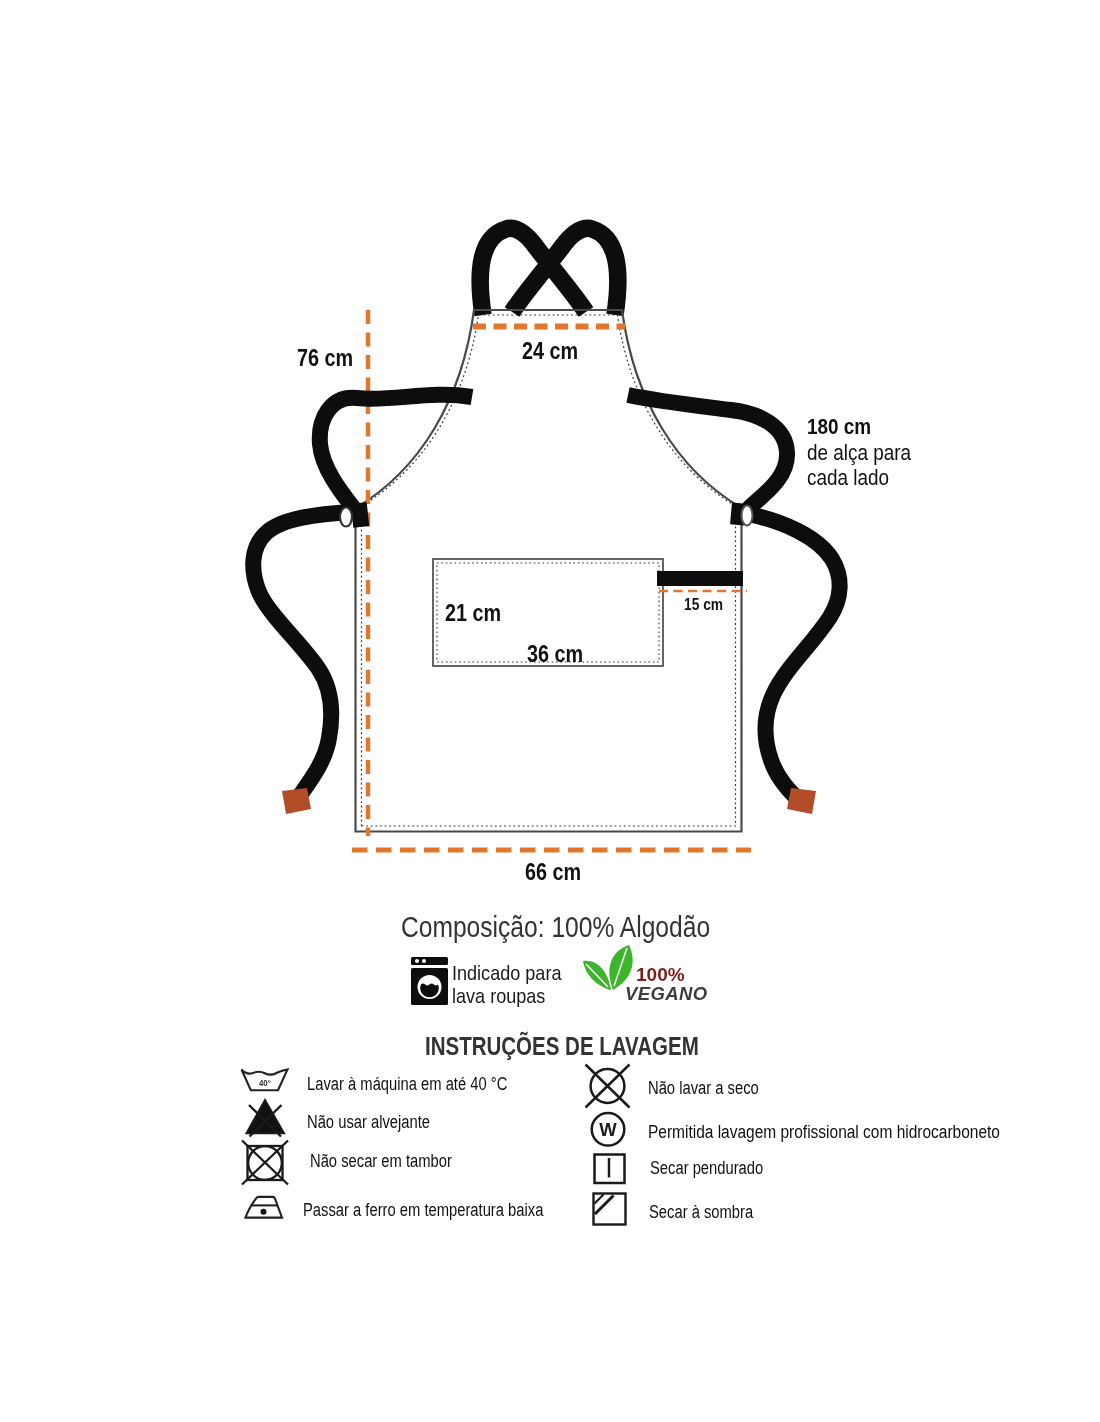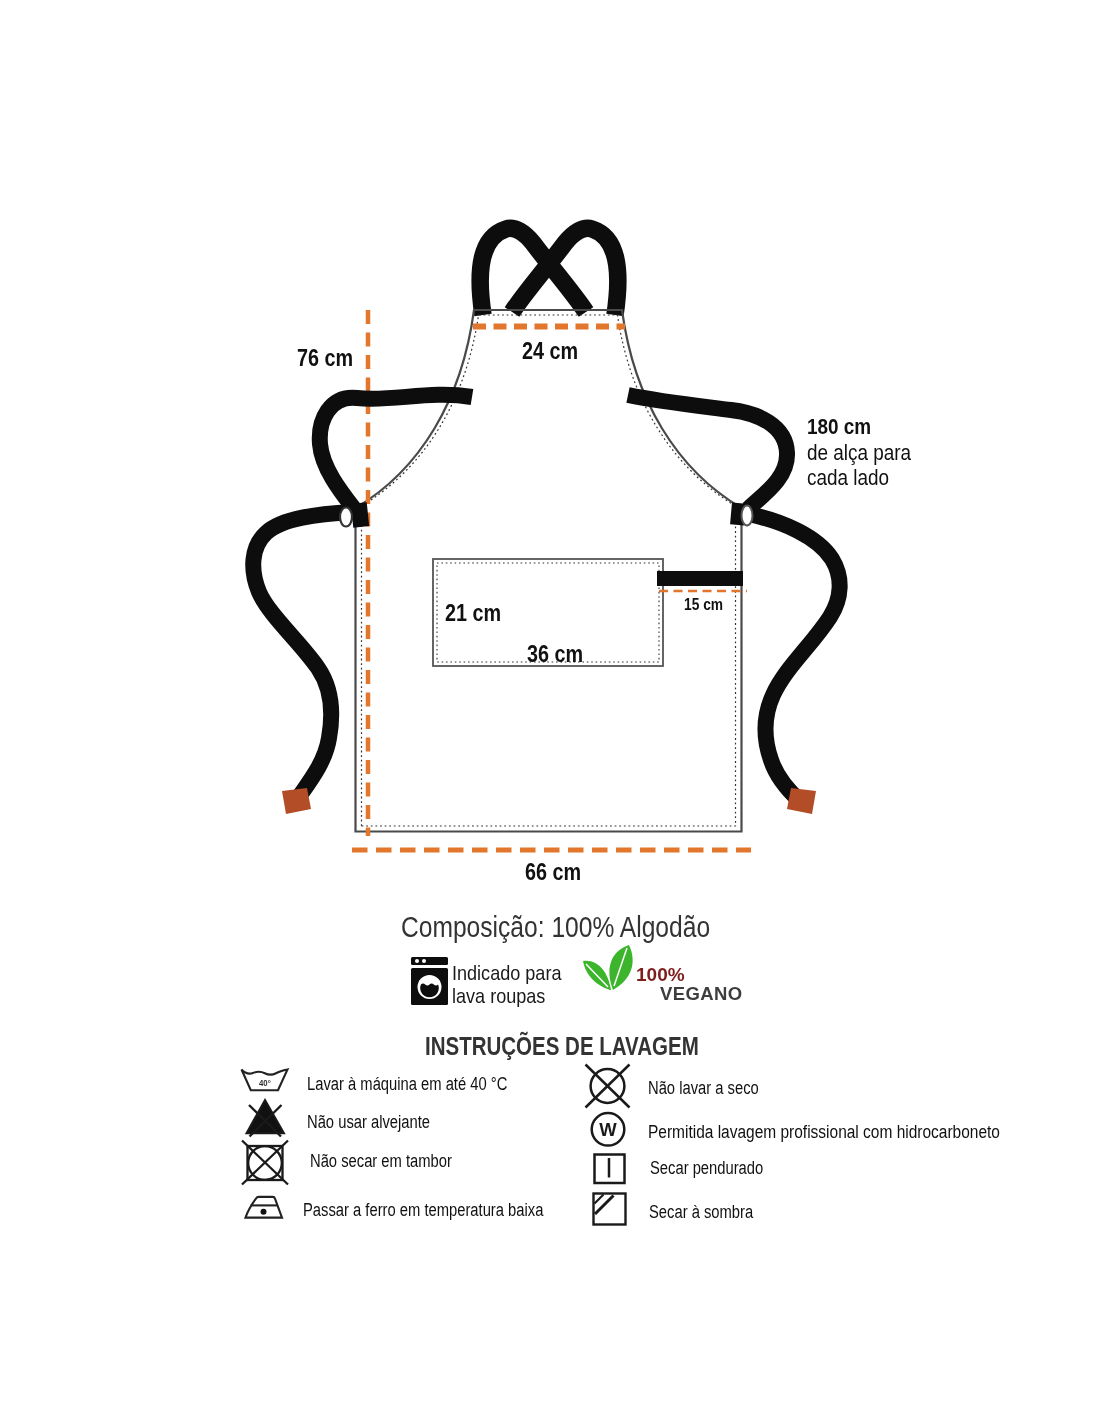--- a/index.html
+++ b/index.html
@@ -141,21 +141,21 @@
 <div class="t b c86" style="left:525px;top:859px;font-size:23px;">66 cm</div>
 
 <div class="t c82" style="left:401px;top:910px;font-size:30px;color:#333;">Composição: 100% Algodão</div>
 
 <div class="t c86" style="left:452px;top:961px;font-size:21px;color:#1a1a1a;">Indicado para</div>
 
 <div class="t c86" style="left:452px;top:984px;font-size:21px;color:#1a1a1a;">lava roupas</div>
 
 <div class="t b" style="left:636px;top:964px;font-size:19px;color:#7f1d1d;">100%</div>
 
-<div class="t b" style="left:660px;top:983px;font-size:18.5px;color:#3d3d3d;letter-spacing:0.4px;">VEGANO</div>
+<div class="t b" style="left:625px;top:983px;font-size:18.5px;color:#3d3d3d;letter-spacing:0.4px;font-style:italic;">VEGANO</div>
 
 <div class="t b c82" style="left:425px;top:1032px;font-size:25px;color:#333;">INSTRUÇÕES DE LAVAGEM</div>
 
 <div class="t c82" style="left:307px;top:1074px;font-size:18px;">Lavar à máquina em até 40 °C</div>
 
 <div class="t c82" style="left:307px;top:1112px;font-size:18px;">Não usar alvejante</div>
 
 <div class="t c82" style="left:310px;top:1151px;font-size:18px;">Não secar em tambor</div>
 
 <div class="t c82" style="left:303px;top:1200px;font-size:18px;">Passar a ferro em temperatura baixa</div>

